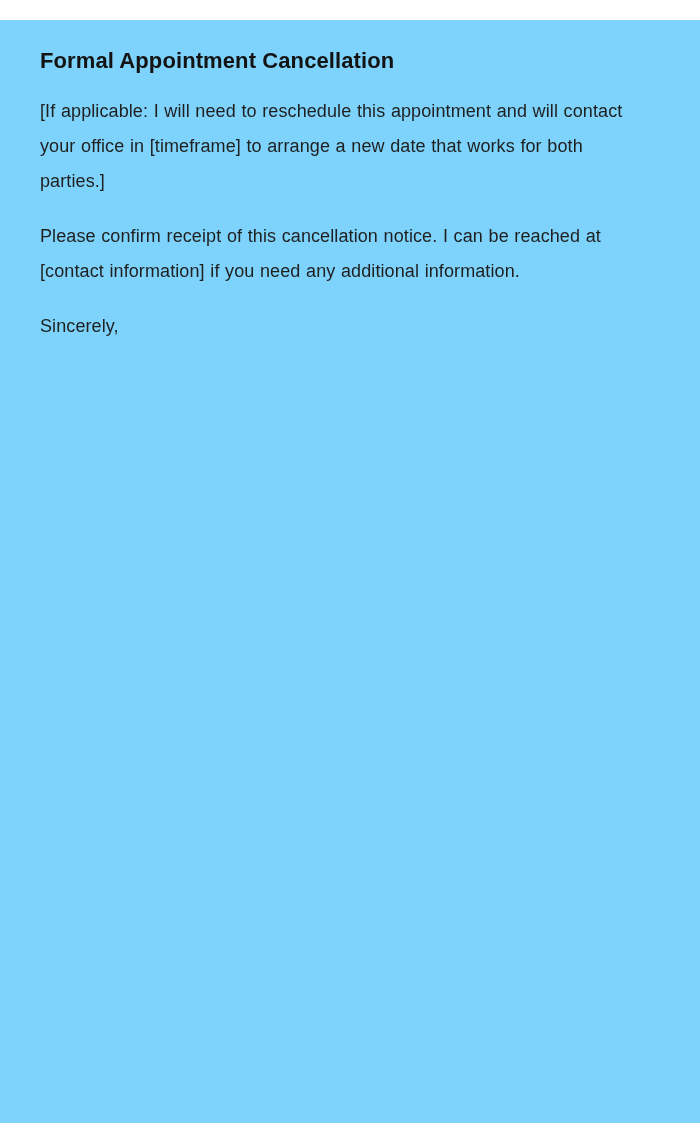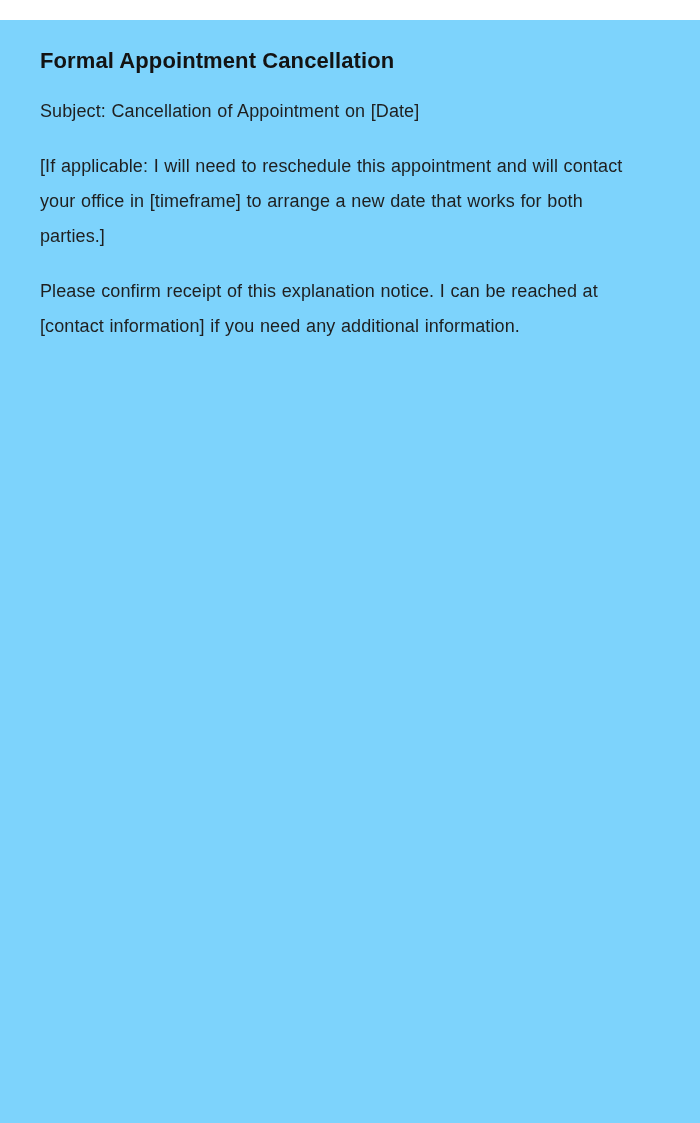--- a/index.html
+++ b/index.html
@@ -38,17 +38,17 @@
     letter-spacing: 0.1px;
     word-spacing: 0.5px;
   }
 </style>
 </head>
 <body>
 
 <div class="page">
   <div class="content">
     <h1 class="doc-title">Formal Appointment Cancellation</h1>
-    <p class="doc-paragraph">Subject: Cancellation of Appointment on [Date]</p>
     <p class="doc-paragraph">[If applicable: I will need to reschedule this appointment and will contact your office in [timeframe] to arrange a new date that works for both parties.]</p>
-    <p class="doc-paragraph">Please confirm receipt of this explanation notice. I can be reached at [contact information] if you need any additional information.</p>
+    <p class="doc-paragraph">Please confirm receipt of this cancellation notice. I can be reached at [contact information] if you need any additional information.</p>
+    <p class="doc-paragraph">Sincerely,</p>
   </div>
 </div>
 
 </body></html>

